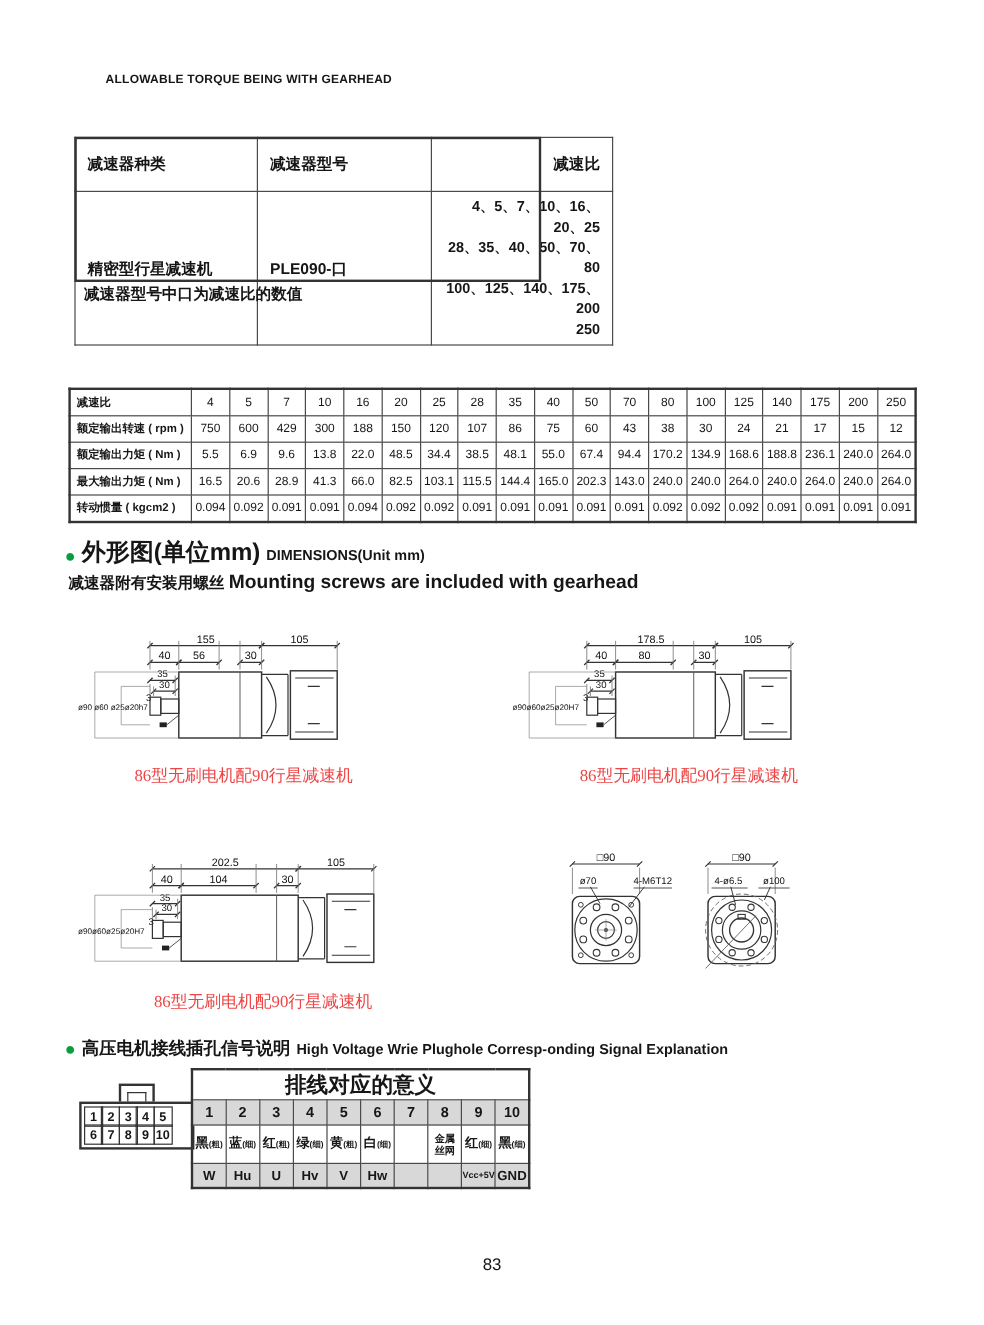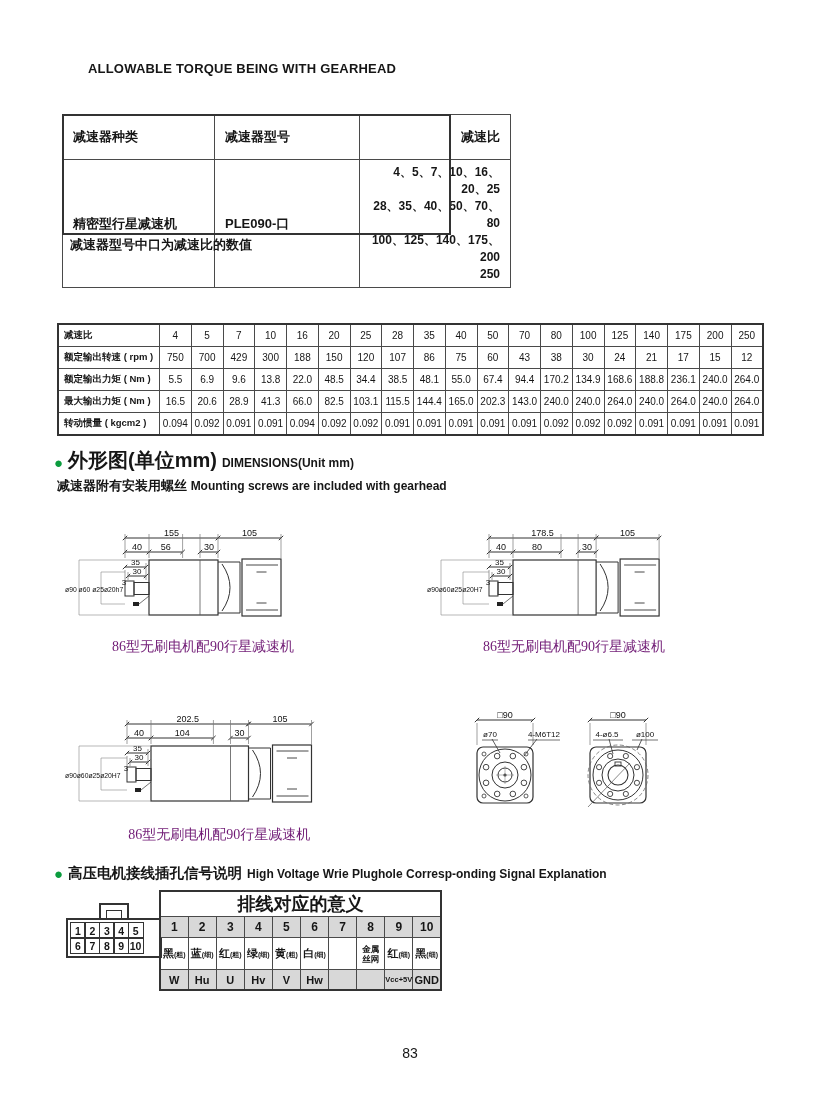--- a/index.html
+++ b/index.html
@@ -5,21 +5,21 @@
   :root{ --green:#0b9c3e; --ink:#161616; --line:#3a3a3a; }
   html,body{margin:0;padding:0;background:#fff;}
   .page{position:relative;width:820px;height:1104px;background:#ffffff;overflow:hidden;
         font-family:"Liberation Sans","DejaVu Sans",sans-serif;color:var(--ink);}
 
   
   .title-block{position:absolute;left:64px;top:60px;}
   .title-row{display:flex;align-items:center;gap:8px;}
   .green-square{width:16px;height:16px;background:var(--green);flex:0 0 auto;}
   .title-cn{font-size:25px;font-weight:bold;letter-spacing:1px;}
-  .title-en{font-size:13px;font-weight:bold;margin-left:24px;margin-top:1px;letter-spacing:.2px;}
+  .title-en{font-size:10px;font-weight:bold;margin-left:24px;margin-top:1px;letter-spacing:.2px;}
 
   
   table{border-collapse:collapse;}
   .ghd{position:absolute;left:62px;top:114px;width:385px;table-layout:fixed;}
   .ghd td{border:1.5px solid #4a4a4a;font-size:13px;font-weight:bold;padding:4px 10px;vertical-align:middle;}
   .ghd tr:first-child td{height:36px;}
   .ghd tr:last-child td{height:64px;}
   .ghd .c1{width:131px;} .ghd .c2{width:124px;} .ghd .c3{width:130px;}
   .ghd .ratio-cell{text-align:right;font-size:12px;line-height:17px;white-space:pre-line;font-weight:bold;}
   .ghd .hdr-ratio{text-align:right;}
@@ -36,26 +36,26 @@
   .tq td{border:1.2px solid #4a4a4a;height:21px;text-align:center;font-size:10px;padding:0;}
   .tq td.rowhead{width:95px;text-align:left;padding-left:5px;font-size:9.5px;font-weight:bold;}
 
   
   .sec-head{position:absolute;display:flex;align-items:baseline;gap:5px;}
   .dot{color:var(--green);font-size:15px;line-height:1;position:relative;top:1px;}
   .dims-head{left:54px;top:447px;}
   .dims-head .cn{font-size:20px;font-weight:bold;}
   .dims-head .en{font-size:12px;font-weight:bold;}
   .dims-sub{position:absolute;left:57px;top:477px;font-size:13px;font-weight:bold;}
-  .dims-sub .en{font-size:12px;}
+  .dims-sub .en{font-size:16px;}
 
   .drawing{position:absolute;}
   .drawing svg{display:block;}
   .caption{position:absolute;width:240px;text-align:center;
-           font-family:"Liberation Serif","DejaVu Serif",serif;font-size:14px;color:#701a75;}
+           font-family:"Liberation Serif","DejaVu Serif",serif;font-size:14px;color:#ef4444;}
 
   
   .sig-head{left:54px;top:864px;}
   .sig-head .cn{font-size:14.5px;font-weight:bold;}
   .sig-head .en{font-size:12px;font-weight:bold;}
 
   .connector{position:absolute;left:66px;top:903px;width:96px;}
   .conn-tab{width:26px;height:13px;border:2px solid #333;margin:0 auto;display:flex;align-items:flex-end;justify-content:center;}
   .conn-tab-inner{width:14px;height:7px;border:1.5px solid #333;border-bottom:none;}
   .conn-body{border:2px solid #333;background:#fff;padding:2px;margin-top:-2px;}
@@ -125,21 +125,21 @@
           <td>100</td>
           <td>125</td>
           <td>140</td>
           <td>175</td>
           <td>200</td>
           <td>250</td>
         </tr>
         <tr>
           <td class="rowhead">额定输出转速 ( rpm )</td>
           <td>750</td>
-          <td>700</td>
+          <td>600</td>
           <td>429</td>
           <td>300</td>
           <td>188</td>
           <td>150</td>
           <td>120</td>
           <td>107</td>
           <td>86</td>
           <td>75</td>
           <td>60</td>
           <td>43</td>

